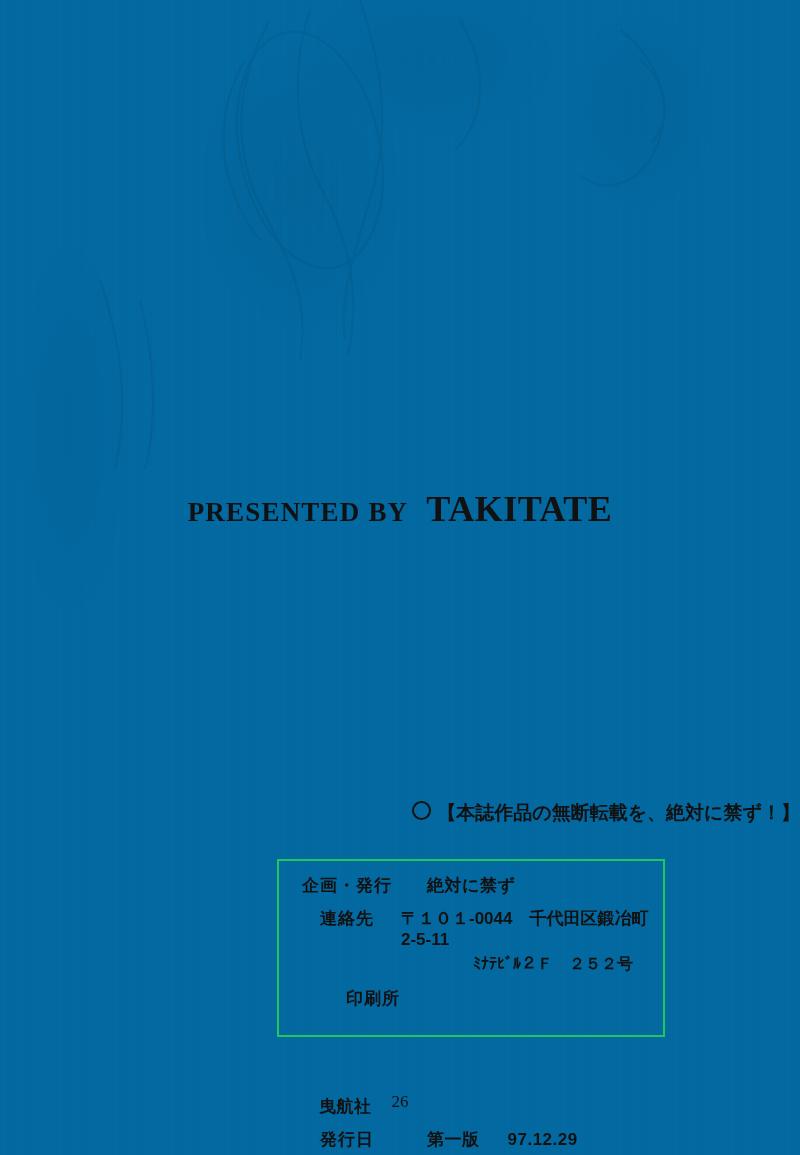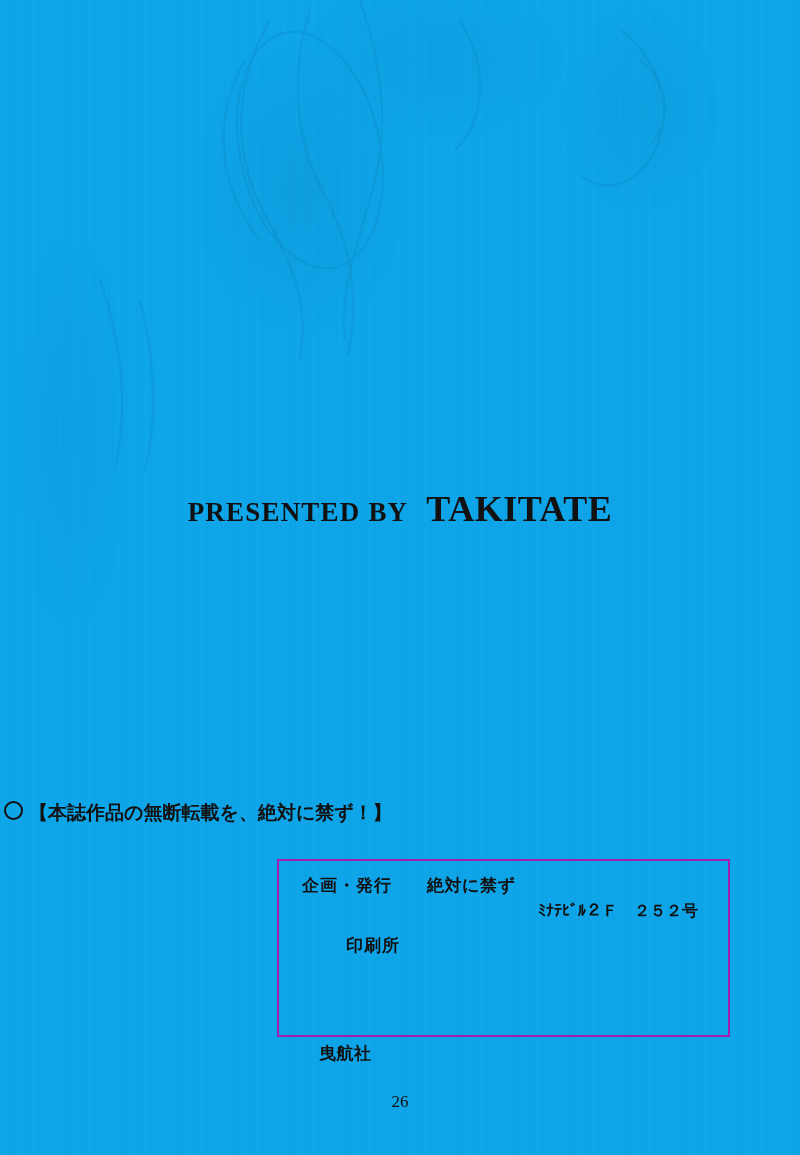--- a/index.html
+++ b/index.html
@@ -8,21 +8,21 @@
     background: #ffffff;
   }
   body {
     font-family: "Liberation Serif", serif;
   }
   .page {
     position: relative;
     width: 800px;
     height: 1155px;
     margin: 0 auto;
-    background: #0ea5e9;
+    background: #0369a1;
     overflow: hidden;
   }
   
   .paper-texture {
     position: absolute;
     inset: 0;
     background:
       radial-gradient(ellipse 160px 220px at 300px 190px, rgba(0,0,0,0.045), rgba(0,0,0,0) 70%),
       radial-gradient(ellipse 120px 160px at 640px 110px, rgba(0,0,0,0.035), rgba(0,0,0,0) 70%),
       radial-gradient(ellipse 90px 300px at 70px 430px, rgba(0,0,0,0.03), rgba(0,0,0,0) 72%),
@@ -66,21 +66,21 @@
     color: #111;
     margin-left: 18px;
   }
 
   
   .notice {
     position: absolute;
     left: 4px;
     right: 0;
     top: 800px;
-    text-align: left;
+    text-align: right;
     white-space: nowrap;
     font-family: "DejaVu Sans", sans-serif;
     font-size: 19px;
     font-weight: bold;
     color: #111;
   }
   .notice .bullet {
     display: inline-block;
     width: 15px;
     height: 15px;
@@ -89,23 +89,23 @@
     margin-right: 6px;
     position: relative;
     top: 1px;
   }
 
   
   .colophon {
     position: absolute;
     left: 277px;
     top: 859px;
-    width: 453px;
+    width: 388px;
     height: 178px;
-    border: 2px solid #a21caf;
+    border: 2px solid #22c55e;
     box-sizing: border-box;
     font-family: Liberation Sans, sans-serif;
     color: #111;
   }
   .colophon-row {
     display: flex;
     align-items: baseline;
     padding: 0 14px;
   }
   .colophon-row.r1 { margin-top: 13px; }
@@ -179,28 +179,38 @@
     <span class="bullet"></span><span>【本誌作品の無断転載を、絶対に禁ず！】</span>
   </div>
 
   <div class="colophon">
 
     <div class="colophon-row r1">
       <span class="col-label">企画・発行</span>
       <span class="col-value indent">絶対に禁ず</span>
     </div>
 
+    <div class="colophon-row r2">
+      <span class="col-label">連絡先</span>
+      <span class="col-value tight">〒１０１-0044　千代田区鍛冶町2-5-11</span>
+    </div>
 
     <div class="colophon-row r3">
       <span class="addr-line2" style="width:100%;">ﾐﾅﾃﾋﾞﾙ２Ｆ　２５２号</span>
     </div>
 
     <div class="colophon-row r4">
       <span class="col-label">印刷所</span>
       <span class="col-value indent">曳航社</span>
     </div>
 
+    <div class="colophon-row r5">
+      <span class="col-label">発行日</span>
+      <span class="col-value indent">第一版</span>
+      <span class="edition-gap"></span>
+      <span class="col-value">97.12.29</span>
+    </div>
 
   </div>
 
   <div class="page-number">26</div>
 
 </div>
 
 </body></html>

